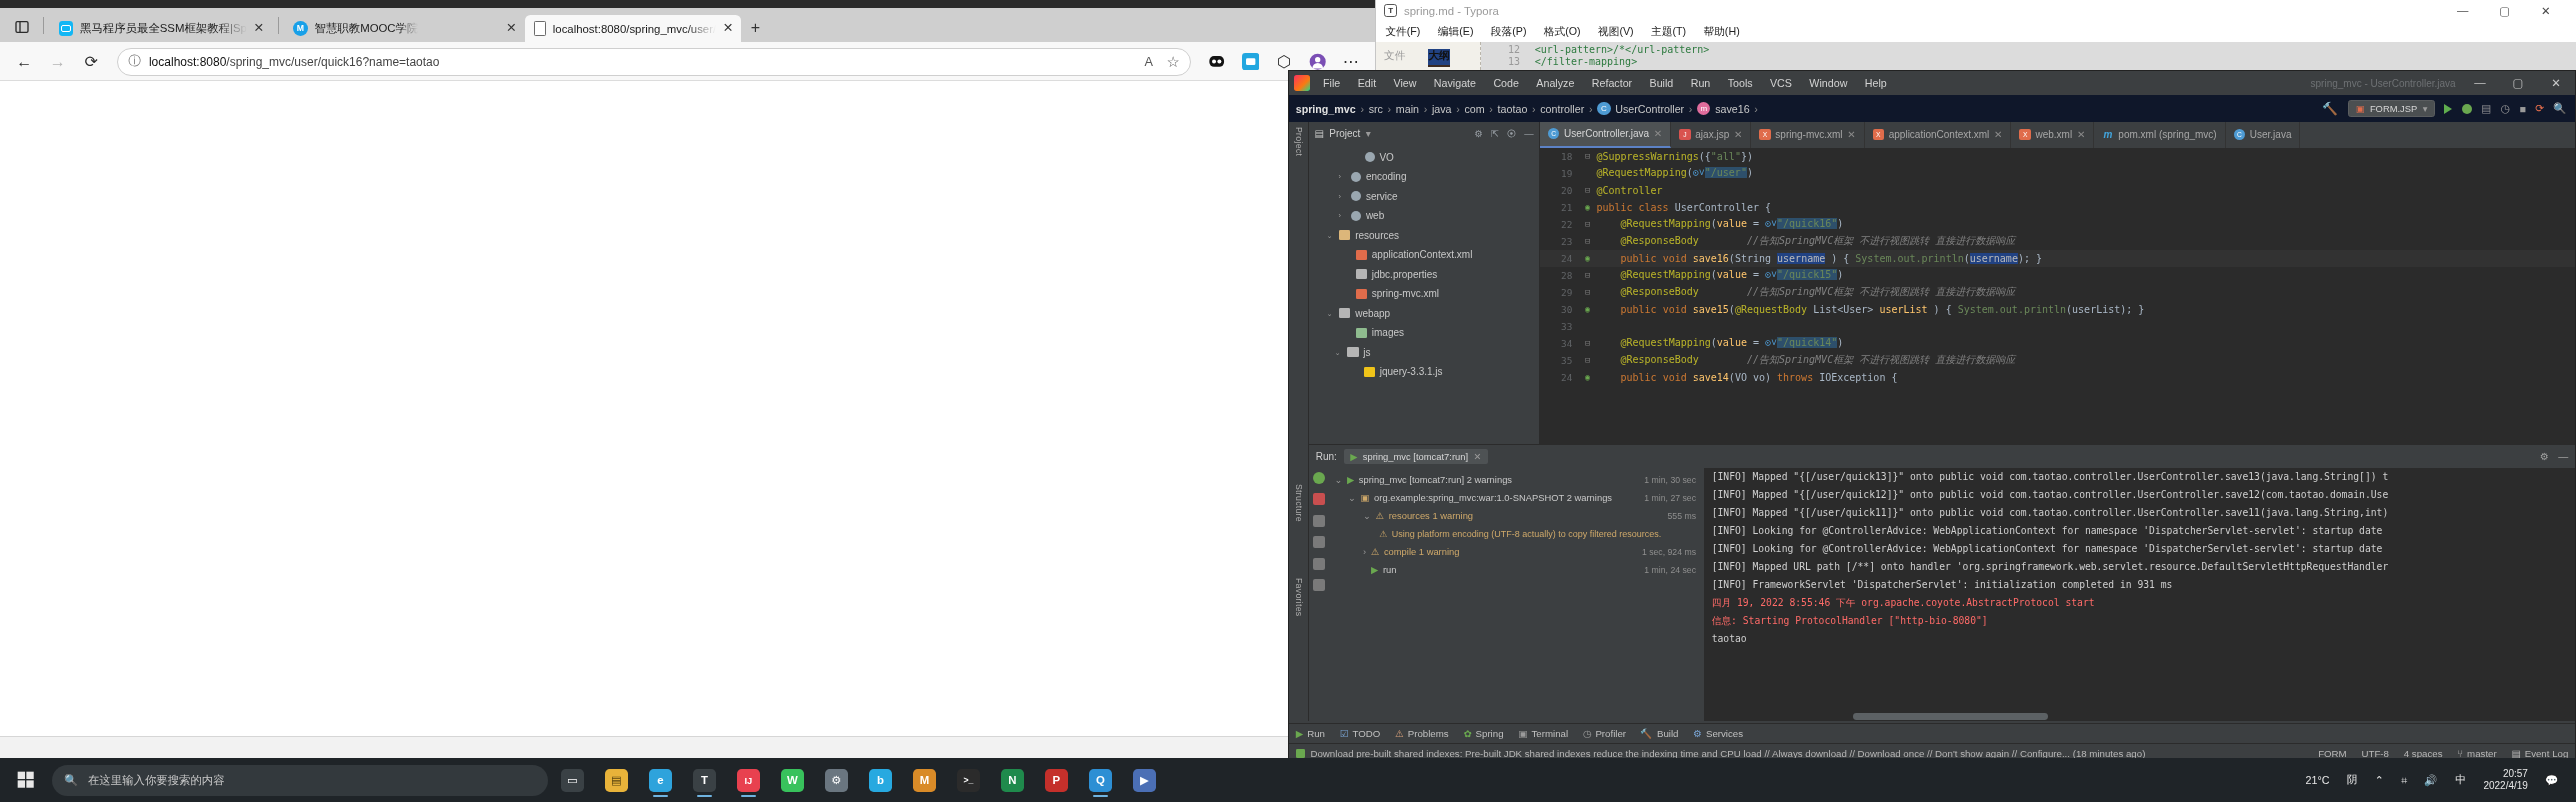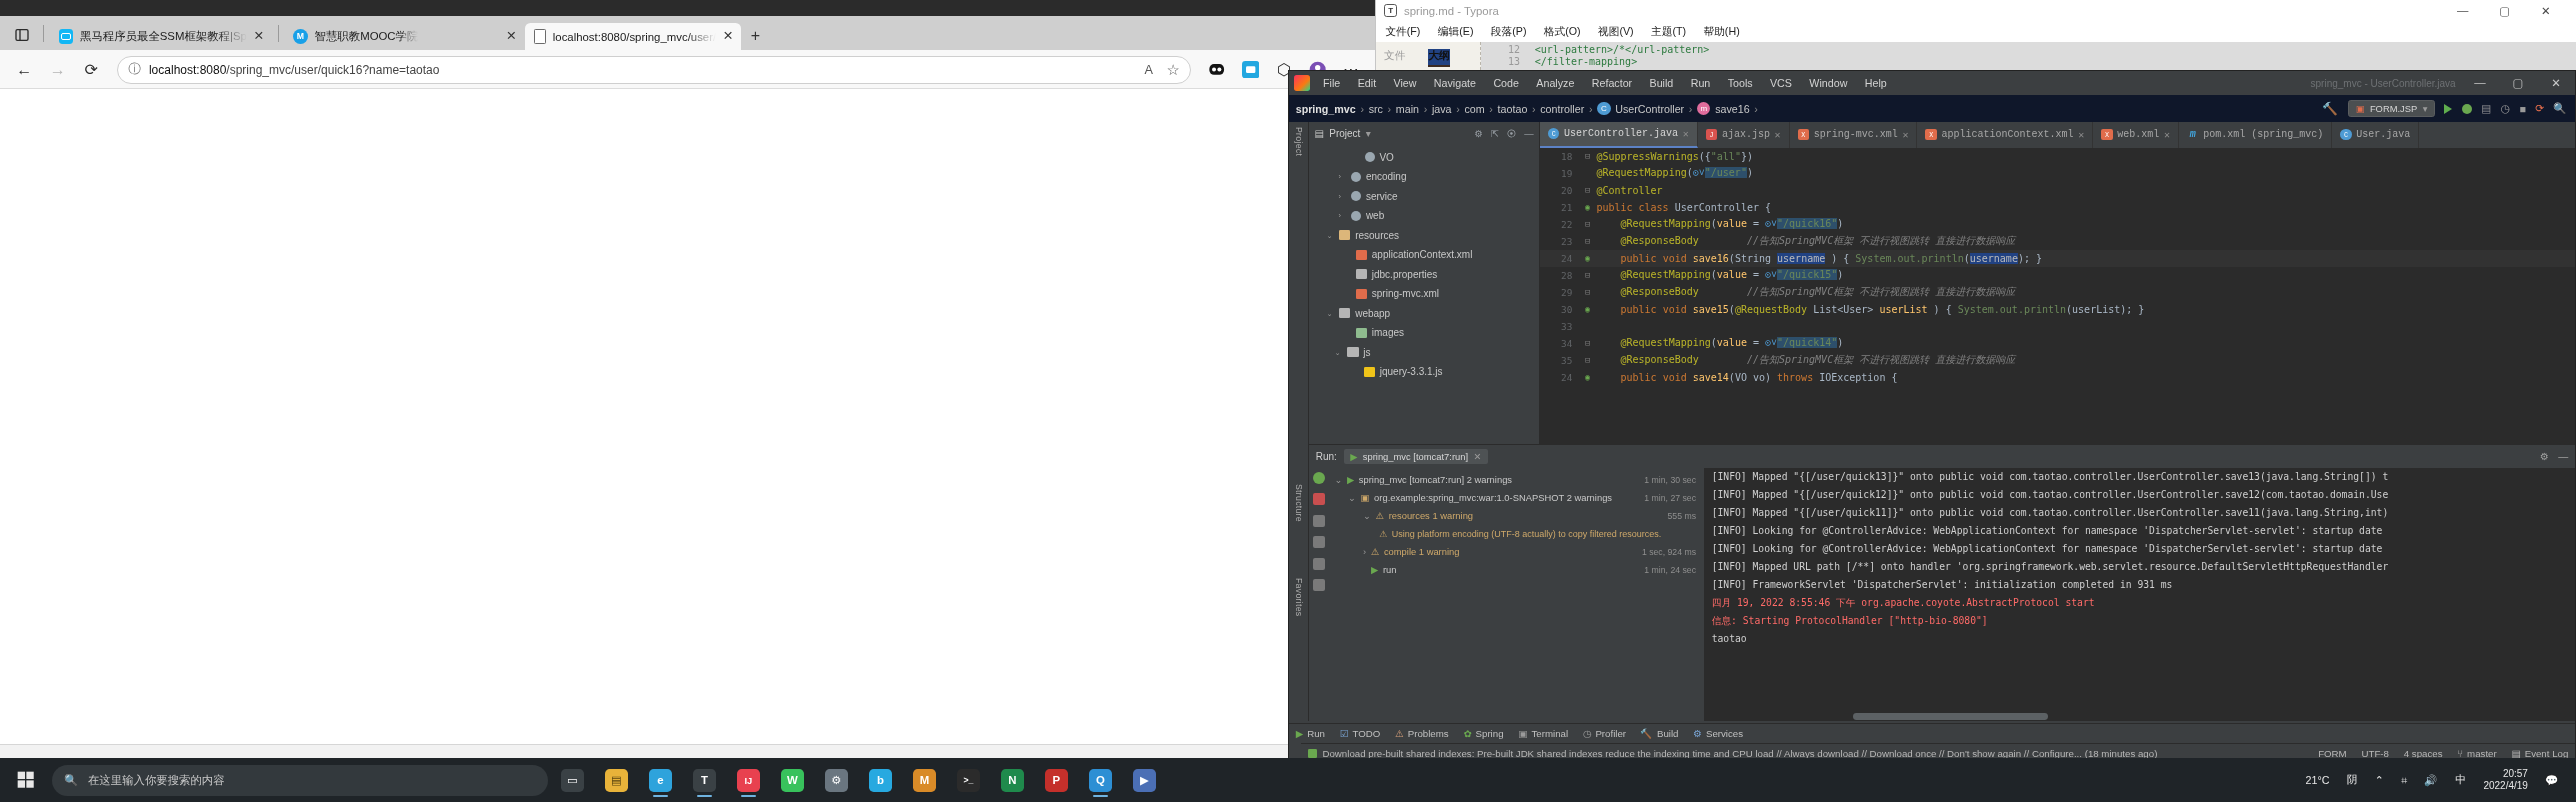--- a/index.html
+++ b/index.html
@@ -1,21 +1,21 @@
 <!DOCTYPE html>
 <html style="font-size:10.7px"><head>
 <meta charset="utf-8">
 <style>
   * { box-sizing: border-box; margin:0; padding:0; }
   html,body { width:2576px; height:802px; overflow:hidden; background:#1b1b1f;
     font-family:"Liberation Sans","DejaVu Sans",sans-serif; }
   .screen { position:relative; width:2576px; height:802px; background:#2b2b2b; }
 
   
-  .edge { position:absolute; left:0; top:16px; width:1375px; height:746px; background:#737373; }
+  .edge { position:absolute; left:0; top:8px; width:1375px; height:746px; background:#737373; }
   .edge-tabstrip { position:absolute; left:0; top:0; width:1375px; height:34px; background:#cfcfcf;
      display:flex; align-items:flex-end; padding-left:6.7px; }
   .tab-ctl { width:31px; height:31px; display:flex; align-items:center; justify-content:center; }
   .tabdiv { width:0.7px; height:17.4px; background:#9a9a9a; margin:0 5.4px 8px 5.4px; }
   .tab { height:27px; display:flex; align-items:center; gap:6.7px; padding:0 8px 0 9.4px;
      font-size:11.4px; color:#1a1a1a; max-width:288px; border-radius:5.4px 5.4px 0 0; margin-bottom:0; }
   .tab.active { background:#f8f8f8; }
   .tab .ttl { white-space:nowrap; overflow:hidden; text-overflow:clip; max-width:221px;
      -webkit-mask-image:linear-gradient(to right,#000 82%,transparent 100%);
      mask-image:linear-gradient(to right,#000 82%,transparent 100%); }
@@ -138,21 +138,21 @@
   .fico { width:11.4px; height:10px; border-radius:1.3px; flex:none; }
   .f-pkg { background:#9aa7b0; border-radius:50%; width:10px;height:10px; }
   .f-dir { background:#b5b5b5; }
   .f-res { background:#dcb67a; }
   .f-xml { background:#e06c4b; }
   .f-prop { background:#b5b5b5; }
   .f-js { background:#f0c419; }
   .f-img { background:#8fbc8f; }
 
   .editor { flex:1; background:#2b2b2b; display:flex; flex-direction:column; min-width:0; }
-  .ed-tabs { height:25.5px; background:#3c3f41; display:flex; align-items:stretch; overflow:hidden;font-family:Liberation Mono, monospace; }
+  .ed-tabs { height:25.5px; background:#3c3f41; display:flex; align-items:stretch; overflow:hidden; }
   .ed-tab { display:flex; align-items:center; gap:4.7px; padding:0 8px; font-size:10px;
      color:#a7a7a7; white-space:nowrap; border-right:0.7px solid #333; }
   .ed-tab.act { background:#4e5254; color:#d7d7d7; border-bottom:2px solid #5c82c6; }
   .ed-tab .x { color:#8b8b8b; font-size:10px; }
   .tico { width:11.4px; height:11.4px; border-radius:2px; font-size:6.7px; color:#fff;
      display:flex; align-items:center; justify-content:center; flex:none; }
   .t-java { background:#4e9bd4; border-radius:50%; }
   .t-jsp { background:#d9534f; }
   .t-xml { background:#e06c4b; }
   .t-mvn { background:#3f9fd4; border-radius:0; background:none; color:#42a5dd; font-size:10px;
@@ -191,21 +191,21 @@
   .cline.red { color:#ff6b68; }
   .con-scroll { position:absolute; left:0; right:12px; bottom:1.3px; height:6.7px; }
   .con-thumb { position:absolute; left:148px; width:195px; height:6.7px; background:#5c6164; border-radius:3.4px; }
 
   .idea-toolwin { position:absolute; left:0; right:0; bottom:20px; height:20px; background:#3c3f41;
      display:flex; align-items:center; gap:14.8px; padding-left:6.7px; font-size:9.7px; color:#c0c0c0;
      border-top:0.7px solid #2b2b2b; }
   .tw { display:flex; align-items:center; gap:4px; }
   .idea-status { position:absolute; left:0; right:0; bottom:0; height:20px; background:#3c3f41;
      display:flex; align-items:center; padding:0 6.7px; font-size:9.7px; color:#b8b8b8;
-     border-top:0.7px solid #2b2b2b; gap:5.4px;margin-left:12px; }
+     border-top:0.7px solid #2b2b2b; gap:5.4px; }
   .idea-status .r { margin-left:auto; display:flex; gap:14.8px; align-items:center; }
   .sq { width:9.4px; height:9.4px; background:#6aa84f; border-radius:1.3px; }
   .event-log { display:flex; align-items:center; gap:4px; }
 
   
   .taskbar { position:absolute; left:0; bottom:0; width:2576px; height:44px; background:#1f2428;
      display:flex; align-items:center; padding:0 6.7px; gap:4px; }
   .tb-btn { width:39px; height:39px; display:flex; align-items:center; justify-content:center;
      border-radius:4px; color:#e6e6e6; font-size:14.8px; }
   .tb-search { width:496px; height:31px; background:#33393d; border-radius:15.4px; display:flex;

